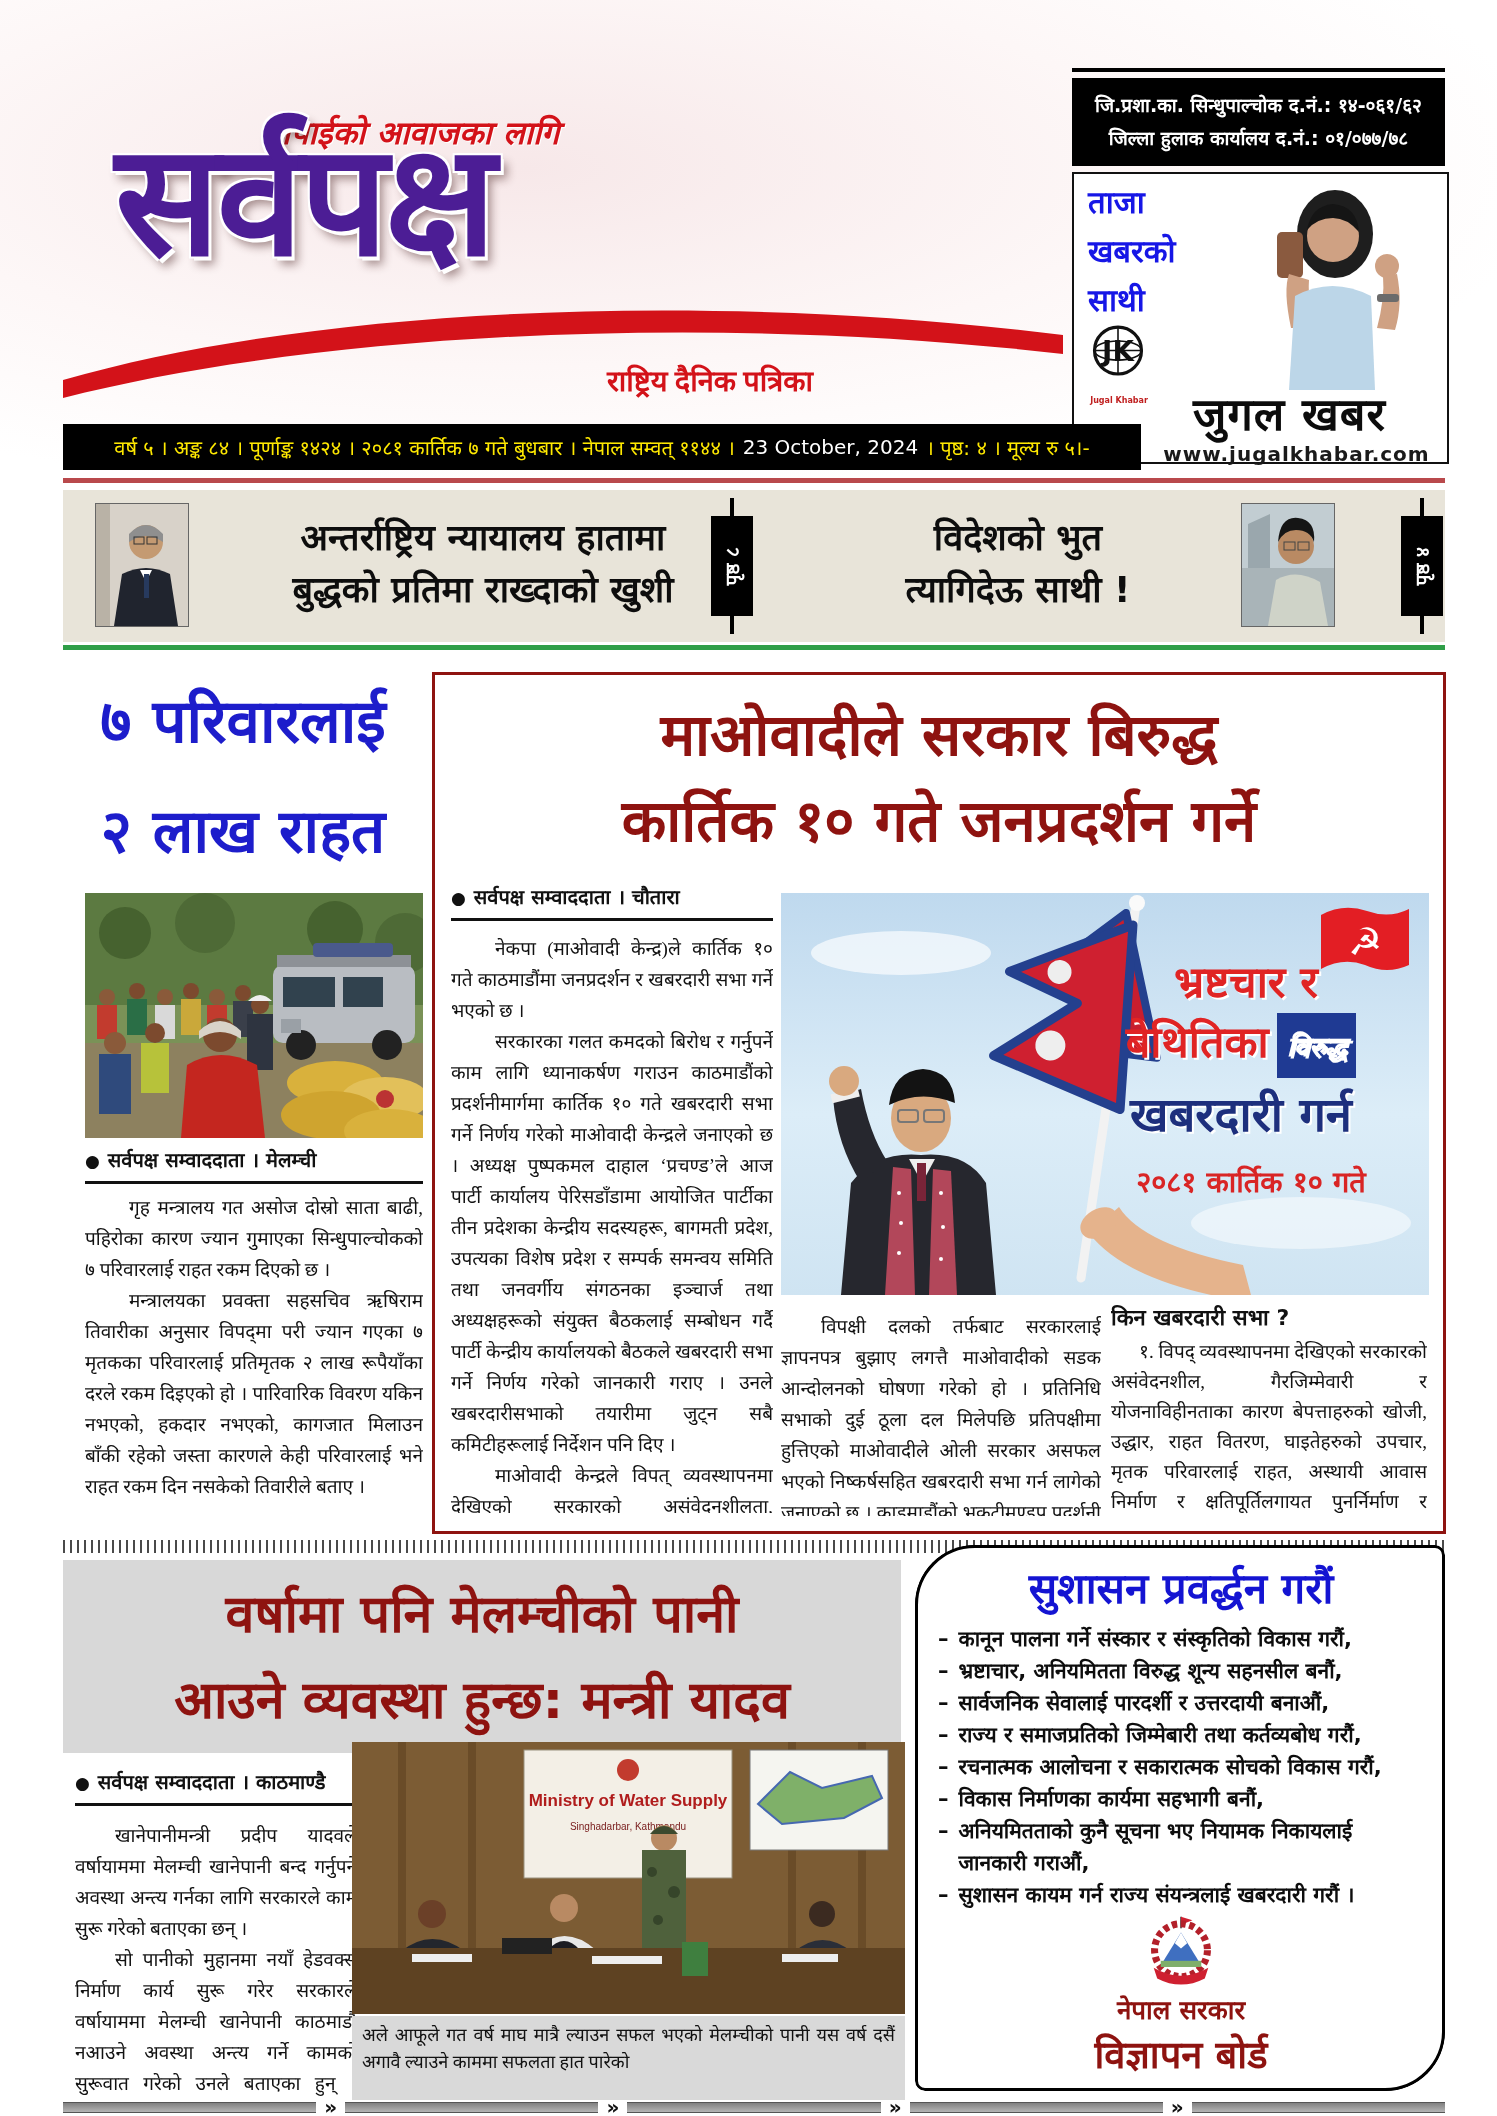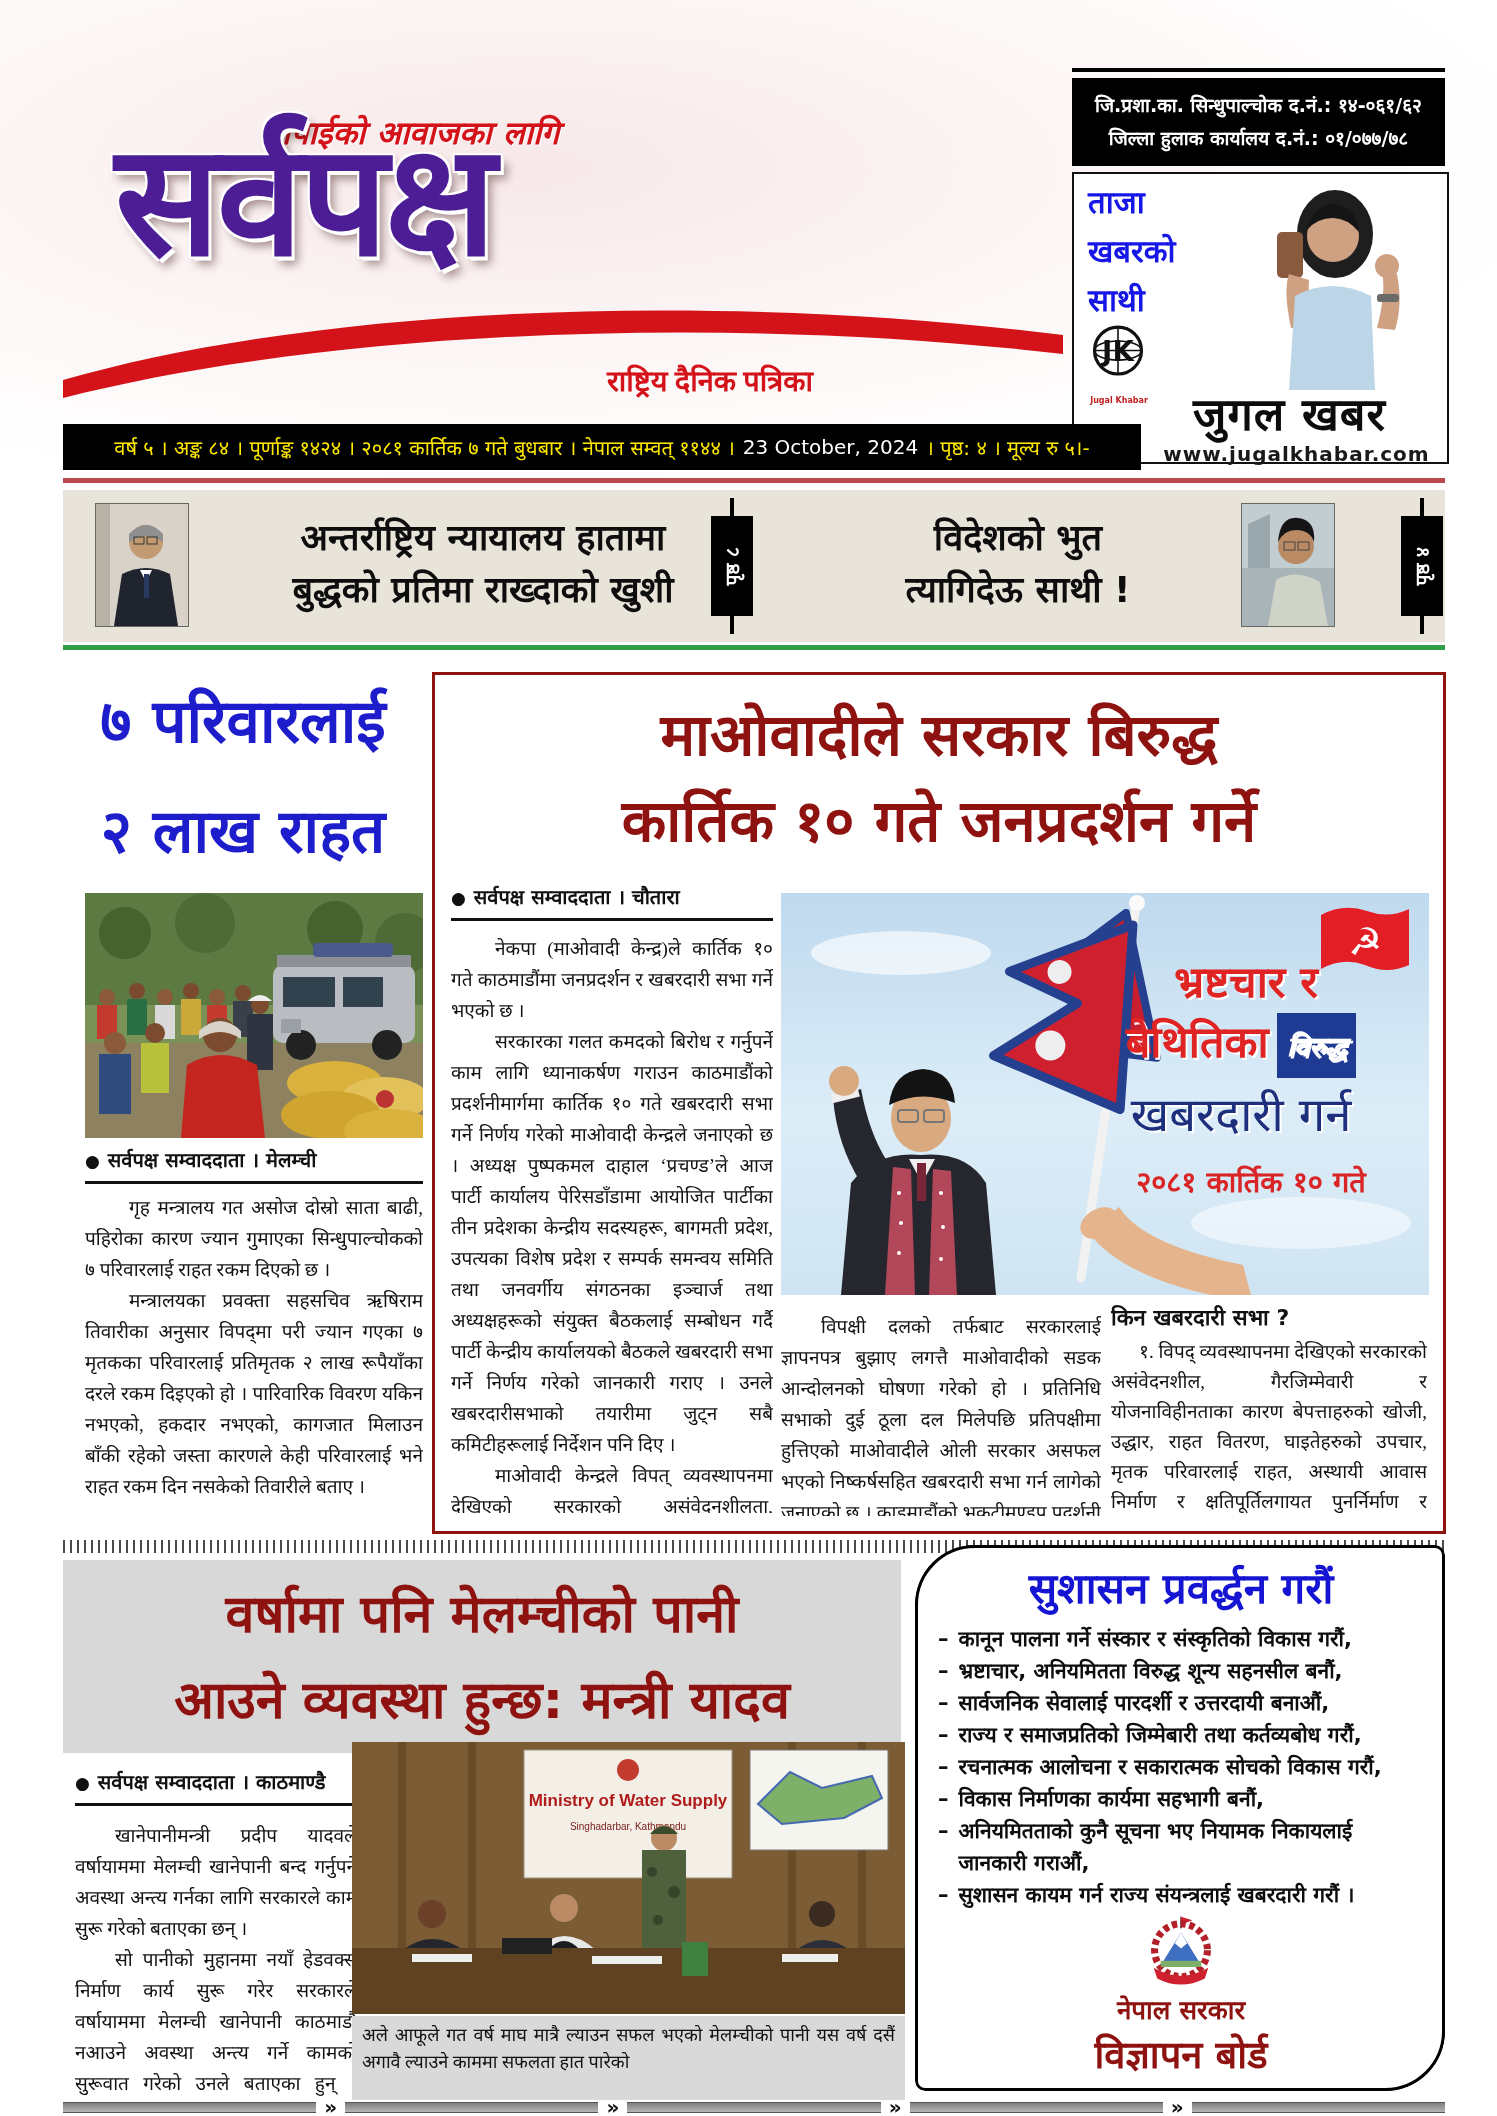--- a/index.html
+++ b/index.html
@@ -42,21 +42,21 @@
   
   .mainbox{left:432px;top:672px;width:1008px;height:856px;border:3px solid #8e1310;background:#fff;overflow:hidden;}
   .main-h{position:absolute;left:0;width:100%;text-align:center;font-size:58px;font-weight:bold;color:#8e1310;font-family:"DejaVu Sans",sans-serif;white-space:nowrap;}
   .sidebar-h{font-size:22px;font-weight:bold;font-family:"DejaVu Sans",sans-serif;margin:0 0 6px 0;}
   .jumpref{font-family:"DejaVu Sans",sans-serif;font-weight:bold;font-size:19px;white-space:nowrap;}
   
   .poster{position:absolute;left:346px;top:218px;width:648px;height:402px;background:linear-gradient(180deg,#bfd9ee 0%,#dcedf8 55%,#cfe4f2 100%);overflow:hidden;}
   .poster-t1{position:absolute;left:300px;top:58px;width:330px;text-align:center;font-size:43px;font-weight:bold;color:#e02424;font-family:"DejaVu Sans",sans-serif;text-shadow:2px 2px 0 #fff;}
   .poster-t2{position:absolute;left:290px;top:118px;width:340px;text-align:center;font-size:43px;font-weight:bold;color:#e02424;font-family:"DejaVu Sans",sans-serif;text-shadow:2px 2px 0 #fff;}
   .poster-badge{display:inline-block;background:#1f3a93;color:#fff;font-size:27px;padding:14px 10px;margin-left:8px;vertical-align:middle;font-style:italic;}
-  .poster-t3{position:absolute;left:280px;top:188px;width:360px;text-align:center;font-size:47px;font-weight:normal;color:#1d2f7d;font-family:"DejaVu Sans",sans-serif;text-shadow:2px 2px 0 #fff;}
+  .poster-t3{position:absolute;left:280px;top:188px;width:360px;text-align:center;font-size:47px;font-weight:bold;color:#1d2f7d;font-family:"DejaVu Sans",sans-serif;text-shadow:2px 2px 0 #fff;}
   .poster-t4{position:absolute;left:300px;top:268px;width:340px;text-align:center;font-size:29px;font-weight:bold;color:#d92525;font-family:"DejaVu Sans",sans-serif;}
   .poster-t5{position:absolute;left:250px;top:310px;width:390px;text-align:center;font-size:26px;font-weight:bold;color:#1d2f7d;font-family:"DejaVu Sans",sans-serif;}
   
   .dotsep{left:63px;top:1540px;width:1382px;height:13px;background:repeating-linear-gradient(90deg,#4a4a4a 0 2px,transparent 2px 7px);}
   
   .mel-hblock{left:63px;top:1560px;width:838px;height:193px;background:#d8d8d8;}
   .mel-h{position:absolute;left:0;width:100%;text-align:center;font-size:52px;font-weight:bold;color:#8e1310;font-family:"DejaVu Sans",sans-serif;white-space:nowrap;}
   .mel-caption{left:352px;top:2016px;width:553px;height:84px;background:#d9d9d9;display:flex;gap:16px;padding:6px 10px;box-sizing:border-box;}
   .mel-caption .col{flex:1;font-size:18px;line-height:27px;text-align:justify;}
   

